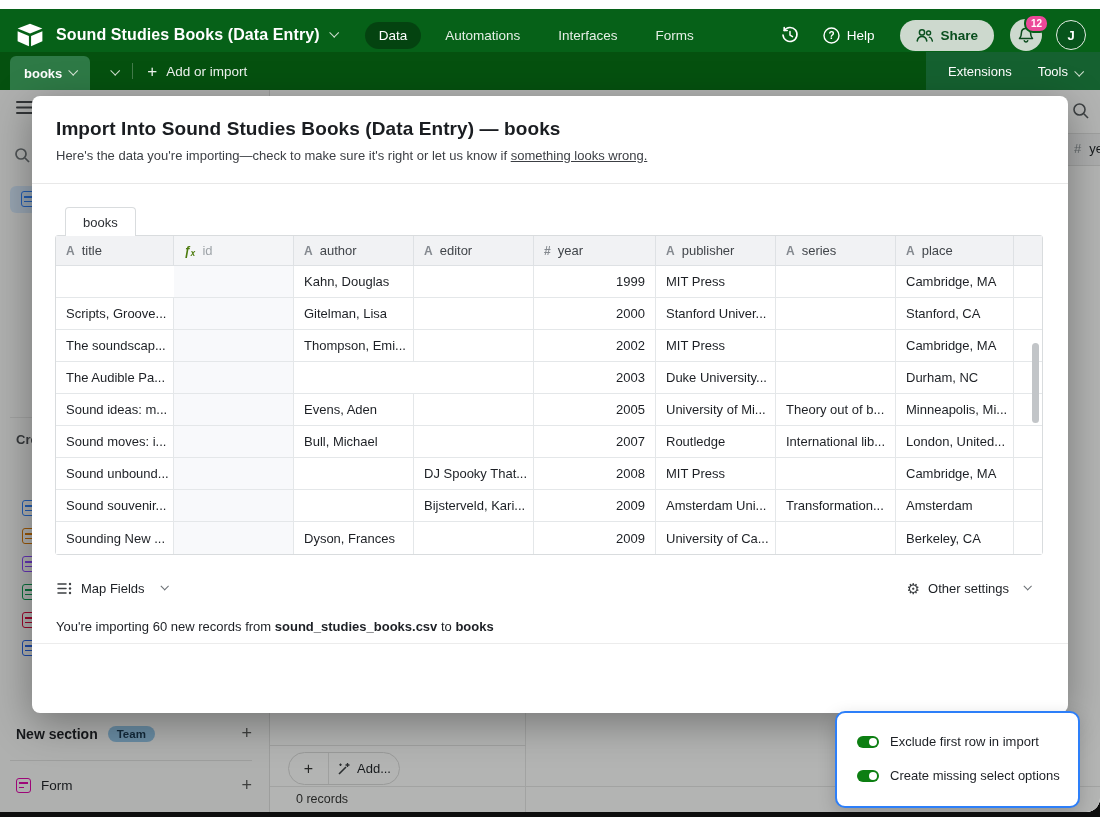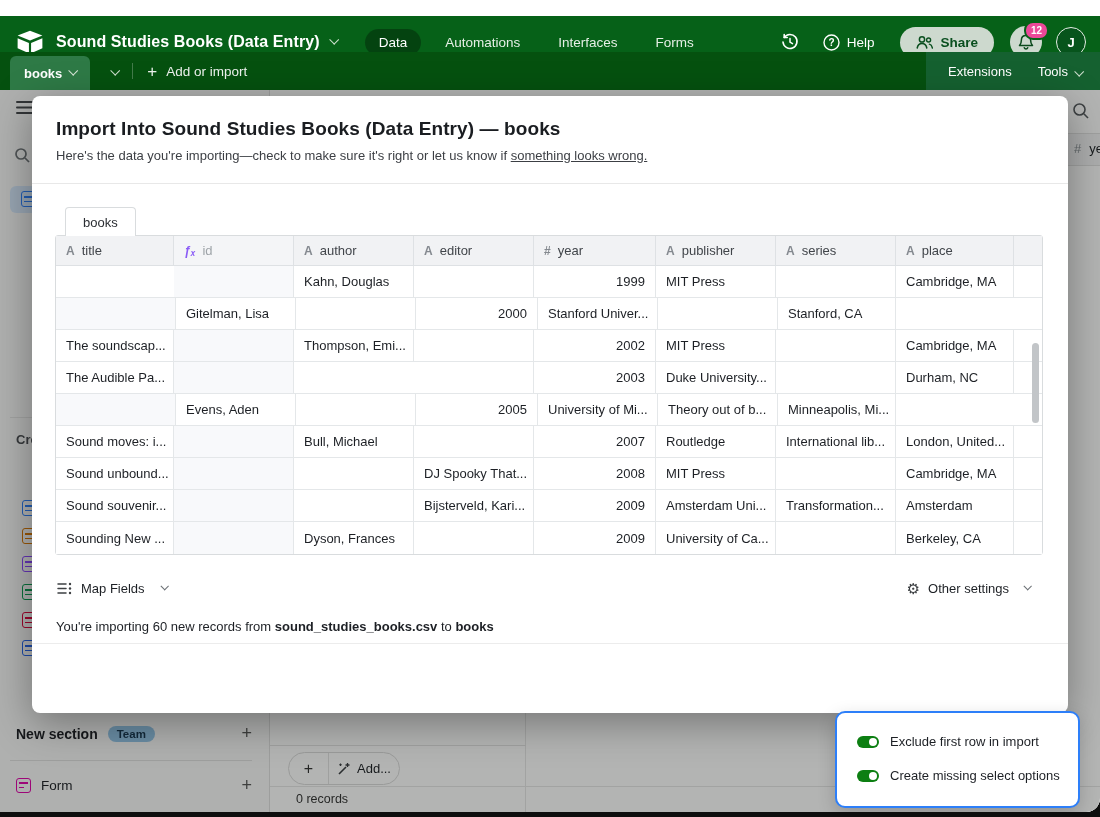--- a/index.html
+++ b/index.html
@@ -4,21 +4,21 @@
 <style>
   :root{
     --green1:#066118; --green2:#05510F; --green3:#156130; --greenTab:#2E7A46;
     --blue:#2D7FF9; --toggle:#0D7F12; --pill:#CDD9CE;
     --ink:#1D2025; --muted:#41454A; --border:#DEE1E4; --innerline:#E4E7E9;
   }
   *{margin:0;padding:0;box-sizing:border-box;font-family:"Liberation Sans",sans-serif;}
   body{background:#0E0E0E;width:1100px;height:817px;overflow:hidden;}
   .screen{position:relative;width:1100px;height:812px;background:#fff;overflow:hidden;border-radius:0 0 14px 0;}
   
-  .topbar{position:absolute;left:0;top:16px;width:1100px;height:52px;background:var(--green1);display:flex;align-items:center;z-index:3;}
+  .topbar{position:absolute;left:0;top:9px;width:1100px;height:52px;background:var(--green1);display:flex;align-items:center;z-index:3;}
   .logo{margin-left:16px;width:28px;height:24px;flex:0 0 auto;}
   .apptitle{color:#fff;font-size:16px;font-weight:700;margin-left:12px;letter-spacing:.1px;}
   .chev{display:inline-block;width:7px;height:7px;border-right:1.6px solid currentColor;border-bottom:1.6px solid currentColor;transform:rotate(45deg) translateY(-1px);margin-left:7px;}
   .title-chev{color:#cfe0cf;margin-left:10px;margin-bottom:3px;}
   .nav{display:flex;align-items:center;margin-left:28px;}
   .nav-item{color:#e6efe6;font-size:13.5px;padding:6px 14px;border-radius:15px;cursor:pointer;margin-right:10px;}
   .nav-item.active{background:rgba(0,0,0,0.30);color:#fff;}
   .top-right{margin-left:auto;display:flex;align-items:center;margin-right:14px;}
   .hist-icon{margin-right:24px;}
   .help{display:flex;align-items:center;color:#fff;font-size:13.5px;margin-right:26px;gap:7px;}
@@ -79,21 +79,21 @@
   .m-title{position:absolute;left:24px;top:22px;font-size:19px;font-weight:700;color:#1A1D21;letter-spacing:.1px;}
   .m-sub{position:absolute;left:24px;top:52px;font-size:13px;color:#3C3F44;}
   .m-sub a{color:#3C3F44;text-decoration:underline;cursor:pointer;}
   .m-div1{position:absolute;left:0;top:87px;width:1036px;height:1px;background:#E8E8E8;}
   .sheet-tab{position:absolute;left:33px;top:111px;height:29px;padding:0 17px;background:#fff;border:1px solid #D9DCDE;border-bottom:none;border-radius:4px 4px 0 0;display:flex;align-items:center;font-size:13px;color:#2B2E33;z-index:2;}
   .imp-table{position:absolute;left:23px;top:139px;width:988px;border:1px solid #D9DCDE;border-radius:3px;background:#fff;}
   .t-headrow{display:flex;height:30px;background:#F1F2F4;border-bottom:1px solid var(--border);}
   .t-hcell{display:flex;align-items:center;gap:7px;padding:0 10px;font-size:13px;color:var(--muted);border-right:1px solid var(--border);overflow:hidden;white-space:nowrap;}
   .t-hcell .ficon{color:#84898F;font-size:12px;font-weight:600;}
   .t-hcell.is-formula{background:#F4F5F7;color:#9FA4A9;}
-  .t-hcell.is-formula .ficon{color:#8b5cf6;font-style:italic;}
+  .t-hcell.is-formula .ficon{color:#4d7c0f;font-style:italic;}
   .t-row{display:flex;height:32px;border-bottom:1px solid var(--innerline);}
   .t-row:last-child{border-bottom:none;}
   .t-cell{display:flex;align-items:center;padding:0 10px;font-size:13px;color:var(--ink);border-right:1px solid var(--innerline);overflow:hidden;white-space:nowrap;background:#fff;}
   .t-cell.col-id{background:#F8F9FB;}
   .t-cell.col-year{justify-content:flex-end;}
   .t-cell.col-gutter,.t-hcell.col-gutter{border-right:none;}
   .scroll-thumb{position:absolute;right:3px;top:107px;width:7px;height:80px;border-radius:4px;background:#C2C5C8;}
   .mapfields{position:absolute;left:25px;top:485px;display:flex;align-items:center;gap:9px;font-size:13px;color:var(--ink);}
   .mapfields .chev,.othersettings .chev{color:#6B7075;width:6px;height:6px;margin-bottom:3px;}
   .othersettings{position:absolute;right:38px;top:485px;display:flex;align-items:center;gap:8px;font-size:13px;color:var(--ink);}
@@ -315,20 +315,21 @@
             <div class="t-cell col-id" style="width: 120px;"></div>
             <div class="t-cell col-author" style="width: 120px;">Kahn, Douglas</div>
             <div class="t-cell col-editor" style="width: 120px;"></div>
             <div class="t-cell col-year" style="width: 122px;">1999</div>
             <div class="t-cell col-publisher" style="width: 120px;">MIT Press</div>
             <div class="t-cell col-series" style="width: 120px;"></div>
             <div class="t-cell col-place" style="width: 118px;">Cambridge, MA</div>
             <div class="t-cell col-gutter" style="width: 28px;"></div>
           </div>
           <div class="t-row">
+            <div class="t-cell col-title" style="width: 118px;">Scripts, Groove...</div>
             <div class="t-cell col-id" style="width: 120px;"></div>
             <div class="t-cell col-author" style="width: 120px;">Gitelman, Lisa</div>
             <div class="t-cell col-editor" style="width: 120px;"></div>
             <div class="t-cell col-year" style="width: 122px;">2000</div>
             <div class="t-cell col-publisher" style="width: 120px;">Stanford Univer...</div>
             <div class="t-cell col-series" style="width: 120px;"></div>
             <div class="t-cell col-place" style="width: 118px;">Stanford, CA</div>
             <div class="t-cell col-gutter" style="width: 28px;"></div>
           </div>
           <div class="t-row">
@@ -347,20 +348,21 @@
             <div class="t-cell col-id" style="width: 120px;"></div>
             <div class="t-cell col-author" style="width: 120px; margin-top: 40px;">Sterne, Jonathan</div>
             <div class="t-cell col-editor" style="width: 120px;"></div>
             <div class="t-cell col-year" style="width: 122px;">2003</div>
             <div class="t-cell col-publisher" style="width: 120px;">Duke University...</div>
             <div class="t-cell col-series" style="width: 120px;"></div>
             <div class="t-cell col-place" style="width: 118px;">Durham, NC</div>
             <div class="t-cell col-gutter" style="width: 28px;"></div>
           </div>
           <div class="t-row">
+            <div class="t-cell col-title" style="width: 118px;">Sound ideas: m...</div>
             <div class="t-cell col-id" style="width: 120px;"></div>
             <div class="t-cell col-author" style="width: 120px;">Evens, Aden</div>
             <div class="t-cell col-editor" style="width: 120px;"></div>
             <div class="t-cell col-year" style="width: 122px;">2005</div>
             <div class="t-cell col-publisher" style="width: 120px;">University of Mi...</div>
             <div class="t-cell col-series" style="width: 120px;">Theory out of b...</div>
             <div class="t-cell col-place" style="width: 118px;">Minneapolis, Mi...</div>
             <div class="t-cell col-gutter" style="width: 28px;"></div>
           </div>
           <div class="t-row">

